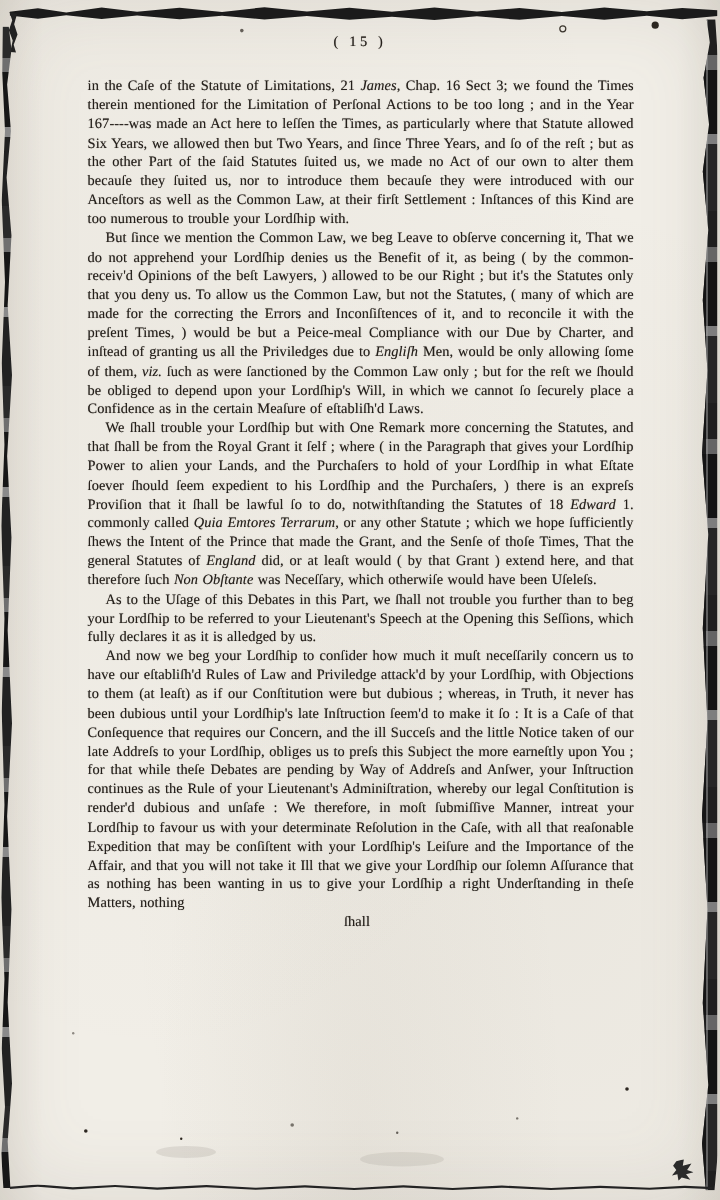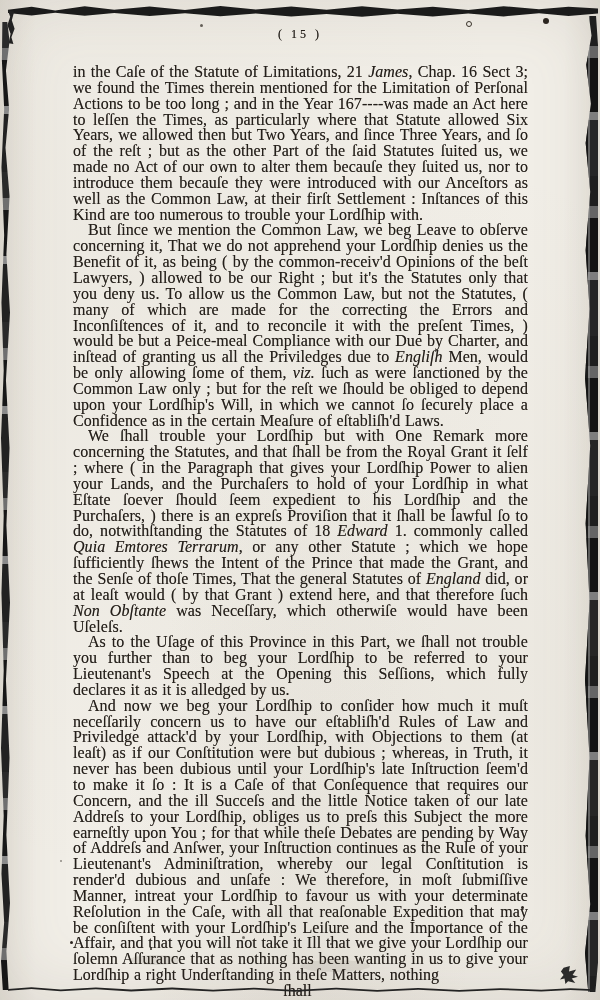--- a/index.html
+++ b/index.html
@@ -53,21 +53,21 @@
   .speck { position: absolute; border-radius: 50%; background: #2c2620; z-index: 4; }
   .smudge { position: absolute; border-radius: 50%; z-index: 3; }
   
   .pagenum {
     position: absolute; top: 27px; left: 0; width: 600px; text-align: center;
     font-size: 12px; letter-spacing: 3px; z-index: 2;
     text-shadow: 0 0 0.6px rgba(36,31,26,0.6);
   }
   .text-block {
     position: absolute; top: 64px; left: 73px; width: 455px; z-index: 2;
-    font-size: 16px; line-height: 15.85px; text-align: justify;
+    font-size: 12px; line-height: 15.85px; text-align: justify;
     letter-spacing: 0.05px; word-spacing: 0.6px;
     text-shadow: 0 0 0.6px rgba(36,31,26,0.55);
   }
   .para { margin: 0; text-align: justify; }
   .para.indent { text-indent: 15px; }
   .it { font-style: italic; }
   .catchword { text-align: center; padding-right: 6px; }
 </style>
 </head>
 <body>
@@ -93,18 +93,18 @@
   <div class="speck" style="left:60px; top:860px; width:2px; height:2px; opacity:.5;"></div>
   <div class="smudge" style="left:130px; top:955px; width:50px; height:10px; background:rgba(90,82,70,0.12);"></div>
   <div class="smudge" style="left:300px; top:960px; width:70px; height:12px; background:rgba(90,82,70,0.10);"></div>
 
   <div class="pagenum">( 15 )</div>
 
   <div class="text-block">
       <p class="para"><span class="">in the Caſe of the Statute of Limitations, 21 </span><span class="it">James</span><span class="">, Chap. 16 Sect 3; we found the Times therein mentioned for the Limitation of Perſonal Actions to be too long ; and in the Year 167----was made an Act here to leſſen the Times, as particularly where that Statute allowed Six Years, we allowed then but Two Years, and ſince Three Years, and ſo of the reſt ; but as the other Part of the ſaid Statutes ſuited us, we made no Act of our own to alter them becauſe they ſuited us, nor to introduce them becauſe they were introduced with our Anceſtors as well as the Common Law, at their firſt Settlement :  Inſtances of this Kind are too numerous to trouble your Lordſhip with.</span></p>
       <p class="para indent"><span class="">But ſince we mention the Common Law, we beg Leave to obſerve concerning it, That we do not apprehend your Lordſhip denies us the Benefit of it, as being ( by the common-receiv'd Opinions of the beſt Lawyers, ) allowed to be our Right ; but it's the Statutes only that you deny us.  To allow us the Common Law, but not the Statutes, ( many of which are made for the correcting the Errors and Inconſiſtences of it, and to reconcile it with the preſent Times, ) would be but a Peice-meal Compliance with our Due by Charter, and inſtead of granting us all the Priviledges due to </span><span class="it">Engliſh</span><span class=""> Men, would be only allowing ſome of them, </span><span class="it">viz.</span><span class=""> ſuch as were ſanctioned by the Common Law only ; but for the reſt we ſhould be obliged to depend upon your Lordſhip's Will, in which we cannot ſo ſecurely place a Confidence as in the certain Meaſure of eſtabliſh'd Laws.</span></p>
       <p class="para indent"><span class="">We ſhall trouble your Lordſhip but with One Remark more concerning the Statutes, and that ſhall be from the Royal Grant it ſelf ; where ( in the Paragraph that gives your Lordſhip Power to alien your Lands, and the Purchaſers to hold of your Lordſhip in what Eſtate ſoever ſhould ſeem expedient to his Lordſhip and the Purchaſers, ) there is an expreſs Proviſion that it ſhall be lawful ſo to do, notwithſtanding the Statutes of 18 </span><span class="it">Edward</span><span class=""> 1. commonly called </span><span class="it">Quia Emtores Terrarum</span><span class="">, or any other Statute ; which we hope ſufficiently ſhews the Intent of the Prince that made the Grant, and the Senſe of thoſe Times, That the general Statutes of </span><span class="it">England</span><span class=""> did, or at leaſt would ( by that Grant ) extend here, and that therefore ſuch </span><span class="it">Non Obſtante</span><span class=""> was Neceſſary, which otherwiſe would have been Uſeleſs.</span></p>
-      <p class="para indent"><span class="">As to the Uſage of this Province in this Part, we ſhall not trouble you further than to beg your Lordſhip to be referred to your Lieutenant's Speech at the Opening this Seſſions, which fully declares it as it is alledged by us.</span></p>
+      <p class="para indent"><span class="">As to the Uſage of this Debates in this Part, we ſhall not trouble you further than to beg your Lordſhip to be referred to your Lieutenant's Speech at the Opening this Seſſions, which fully declares it as it is alledged by us.</span></p>
       <p class="para indent"><span class="">And now we beg your Lordſhip to conſider how much it muſt neceſſarily concern us to have our eſtabliſh'd Rules of Law and Priviledge attack'd by your Lordſhip, with Objections to them (at leaſt) as if our Conſtitution were but dubious ; whereas, in Truth, it never has been dubious until your Lordſhip's late Inſtruction ſeem'd to make it ſo :  It is a Caſe of that Conſequence that requires our Concern, and the ill Succeſs and the little Notice taken of our late Addreſs to your Lordſhip, obliges us to preſs this Subject the more earneſtly upon You ; for that while theſe Debates are pending by Way of Addreſs and Anſwer, your Inſtruction continues as the Rule of your Lieutenant's Adminiſtration, whereby our legal Conſtitution is render'd dubious and unſafe :  We therefore, in moſt ſubmiſſive Manner, intreat your Lordſhip to favour us with your determinate Reſolution in the Caſe, with all that reaſonable Expedition that may be conſiſtent with your Lordſhip's Leiſure and the Importance of the Affair, and that you will not take it Ill that we give your Lordſhip our ſolemn Aſſurance that as nothing has been wanting in us to give your Lordſhip a right Underſtanding in theſe Matters, nothing</span></p>
       <div class="catchword">ſhall</div>
     </div>
 
 </div>
 
 </body></html>

